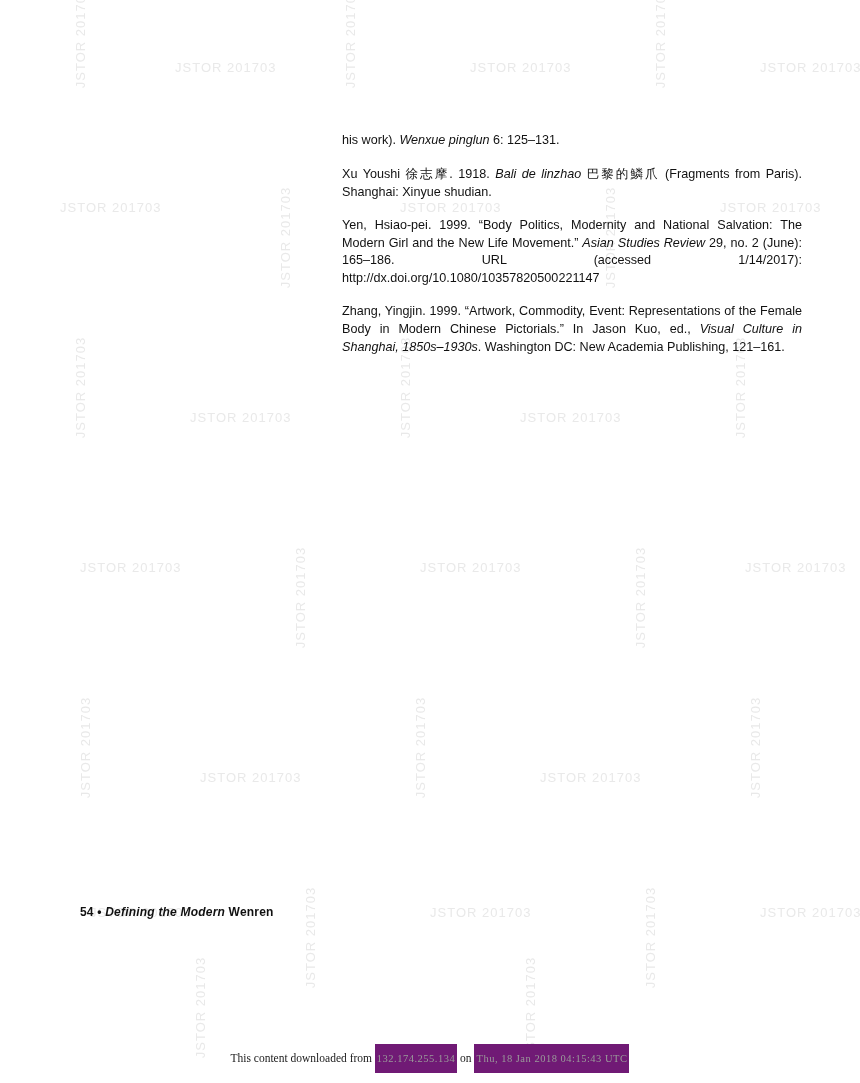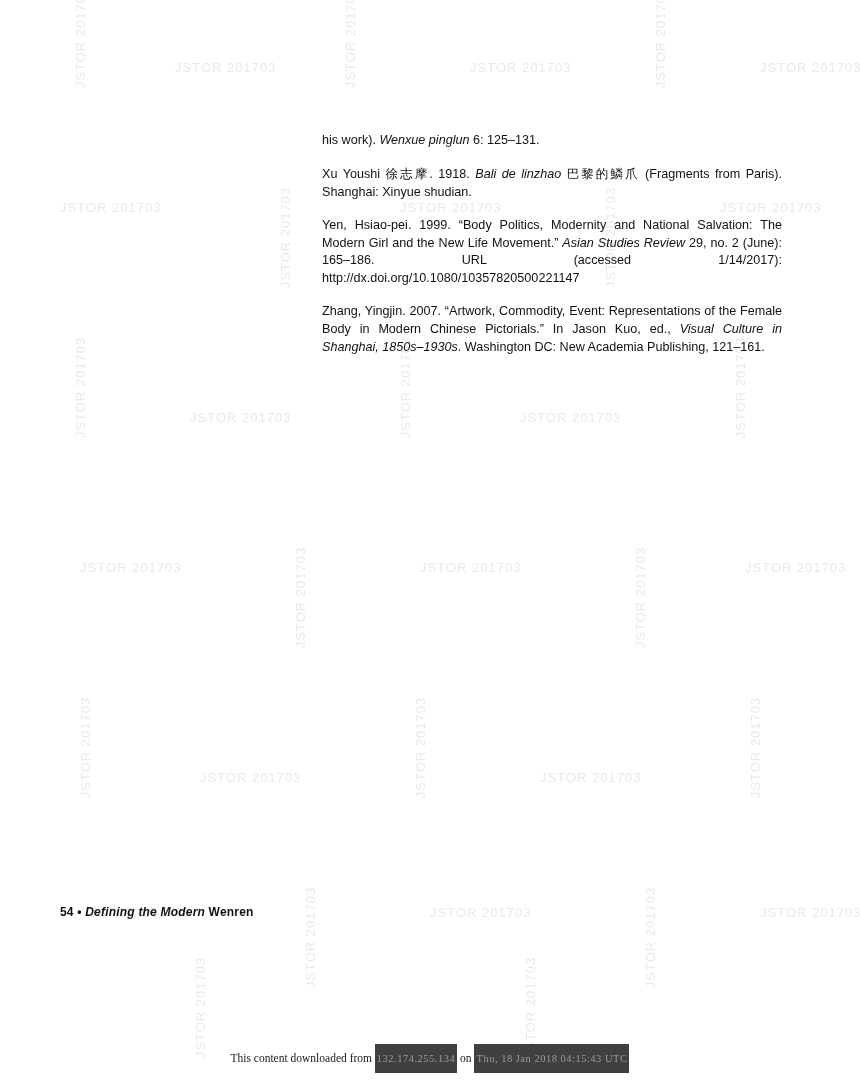--- a/index.html
+++ b/index.html
@@ -35,20 +35,21 @@
   }
   .wm.rot {
     transform: rotate(-90deg);
   }
 
   
   #page {
     position: absolute;
     inset: 0;
     z-index: 1;
+    margin-left: 20px;
   }
 
   #bib {
     position: absolute;
     left: 322px;
     top: 132px;
     width: 460px;
   }
 
   .entry {
@@ -82,21 +83,21 @@
     top: 1044px;
     text-align: center;
     font-family: "Liberation Serif", serif;
     font-size: 11.5px;
     color: #1a1a1a;
     line-height: 1.28;
     z-index: 2;
   }
   #jstor-footer .redacted {
     display: inline-block;
-    background: #404040;
+    background: #701a75;
     color: #9a9a9a;
     letter-spacing: 0.5px;
     padding: 8px 2px;
     font-size: 10.5px;
   }
 </style>
 </head>
 <body>
 
 <div id="watermarks">
@@ -134,21 +135,21 @@
     <div class="wm rot" style="left: 150px; top: 1000px;">JSTOR 201703</div>
     <div class="wm rot" style="left: 480px; top: 1000px;">JSTOR 201703</div>
   </div>
 
 <div id="page">
 
   <div id="bib">
       <p class="entry"><span>his work). </span><span class="it">Wenxue pinglun</span><span> 6: 125–131.</span></p>
       <p class="entry"><span>Xu Youshi </span><span class="han">徐志摩</span><span>. 1918. </span><span class="it">Bali de linzhao</span><span> </span><span class="han">巴黎的鱗爪</span><span> (Fragments from Paris). Shanghai: Xinyue shudian.</span></p>
       <p class="entry"><span>Yen, Hsiao-pei. 1999. “Body Politics, Modernity and National Salvation: The Modern Girl and the New Life Movement.” </span><span class="it">Asian Studies Review</span><span> 29, no. 2 (June): 165–186. URL (accessed 1/14/2017): http://dx.doi.org/10.1080/10357820500221147</span></p>
-      <p class="entry"><span>Zhang, Yingjin. 2007. “Artwork, Commodity, Event: Representations of the Female Body in Modern Chinese Pictorials.” In Jason Kuo, ed., </span><span class="it">Visual Culture in Shanghai, 1850s–1930s</span><span>. Washington DC: New Academia Publishing, 121–161.</span></p>
+      <p class="entry"><span>Zhang, Yingjin. 1999. “Artwork, Commodity, Event: Representations of the Female Body in Modern Chinese Pictorials.” In Jason Kuo, ed., </span><span class="it">Visual Culture in Shanghai, 1850s–1930s</span><span>. Washington DC: New Academia Publishing, 121–161.</span></p>
     </div>
 
   <div id="running-foot">
     <span>54</span>
     <span>•</span>
     <span class="it">Defining the Modern</span>
     <span>Wenren</span>
   </div>
 
 </div>

